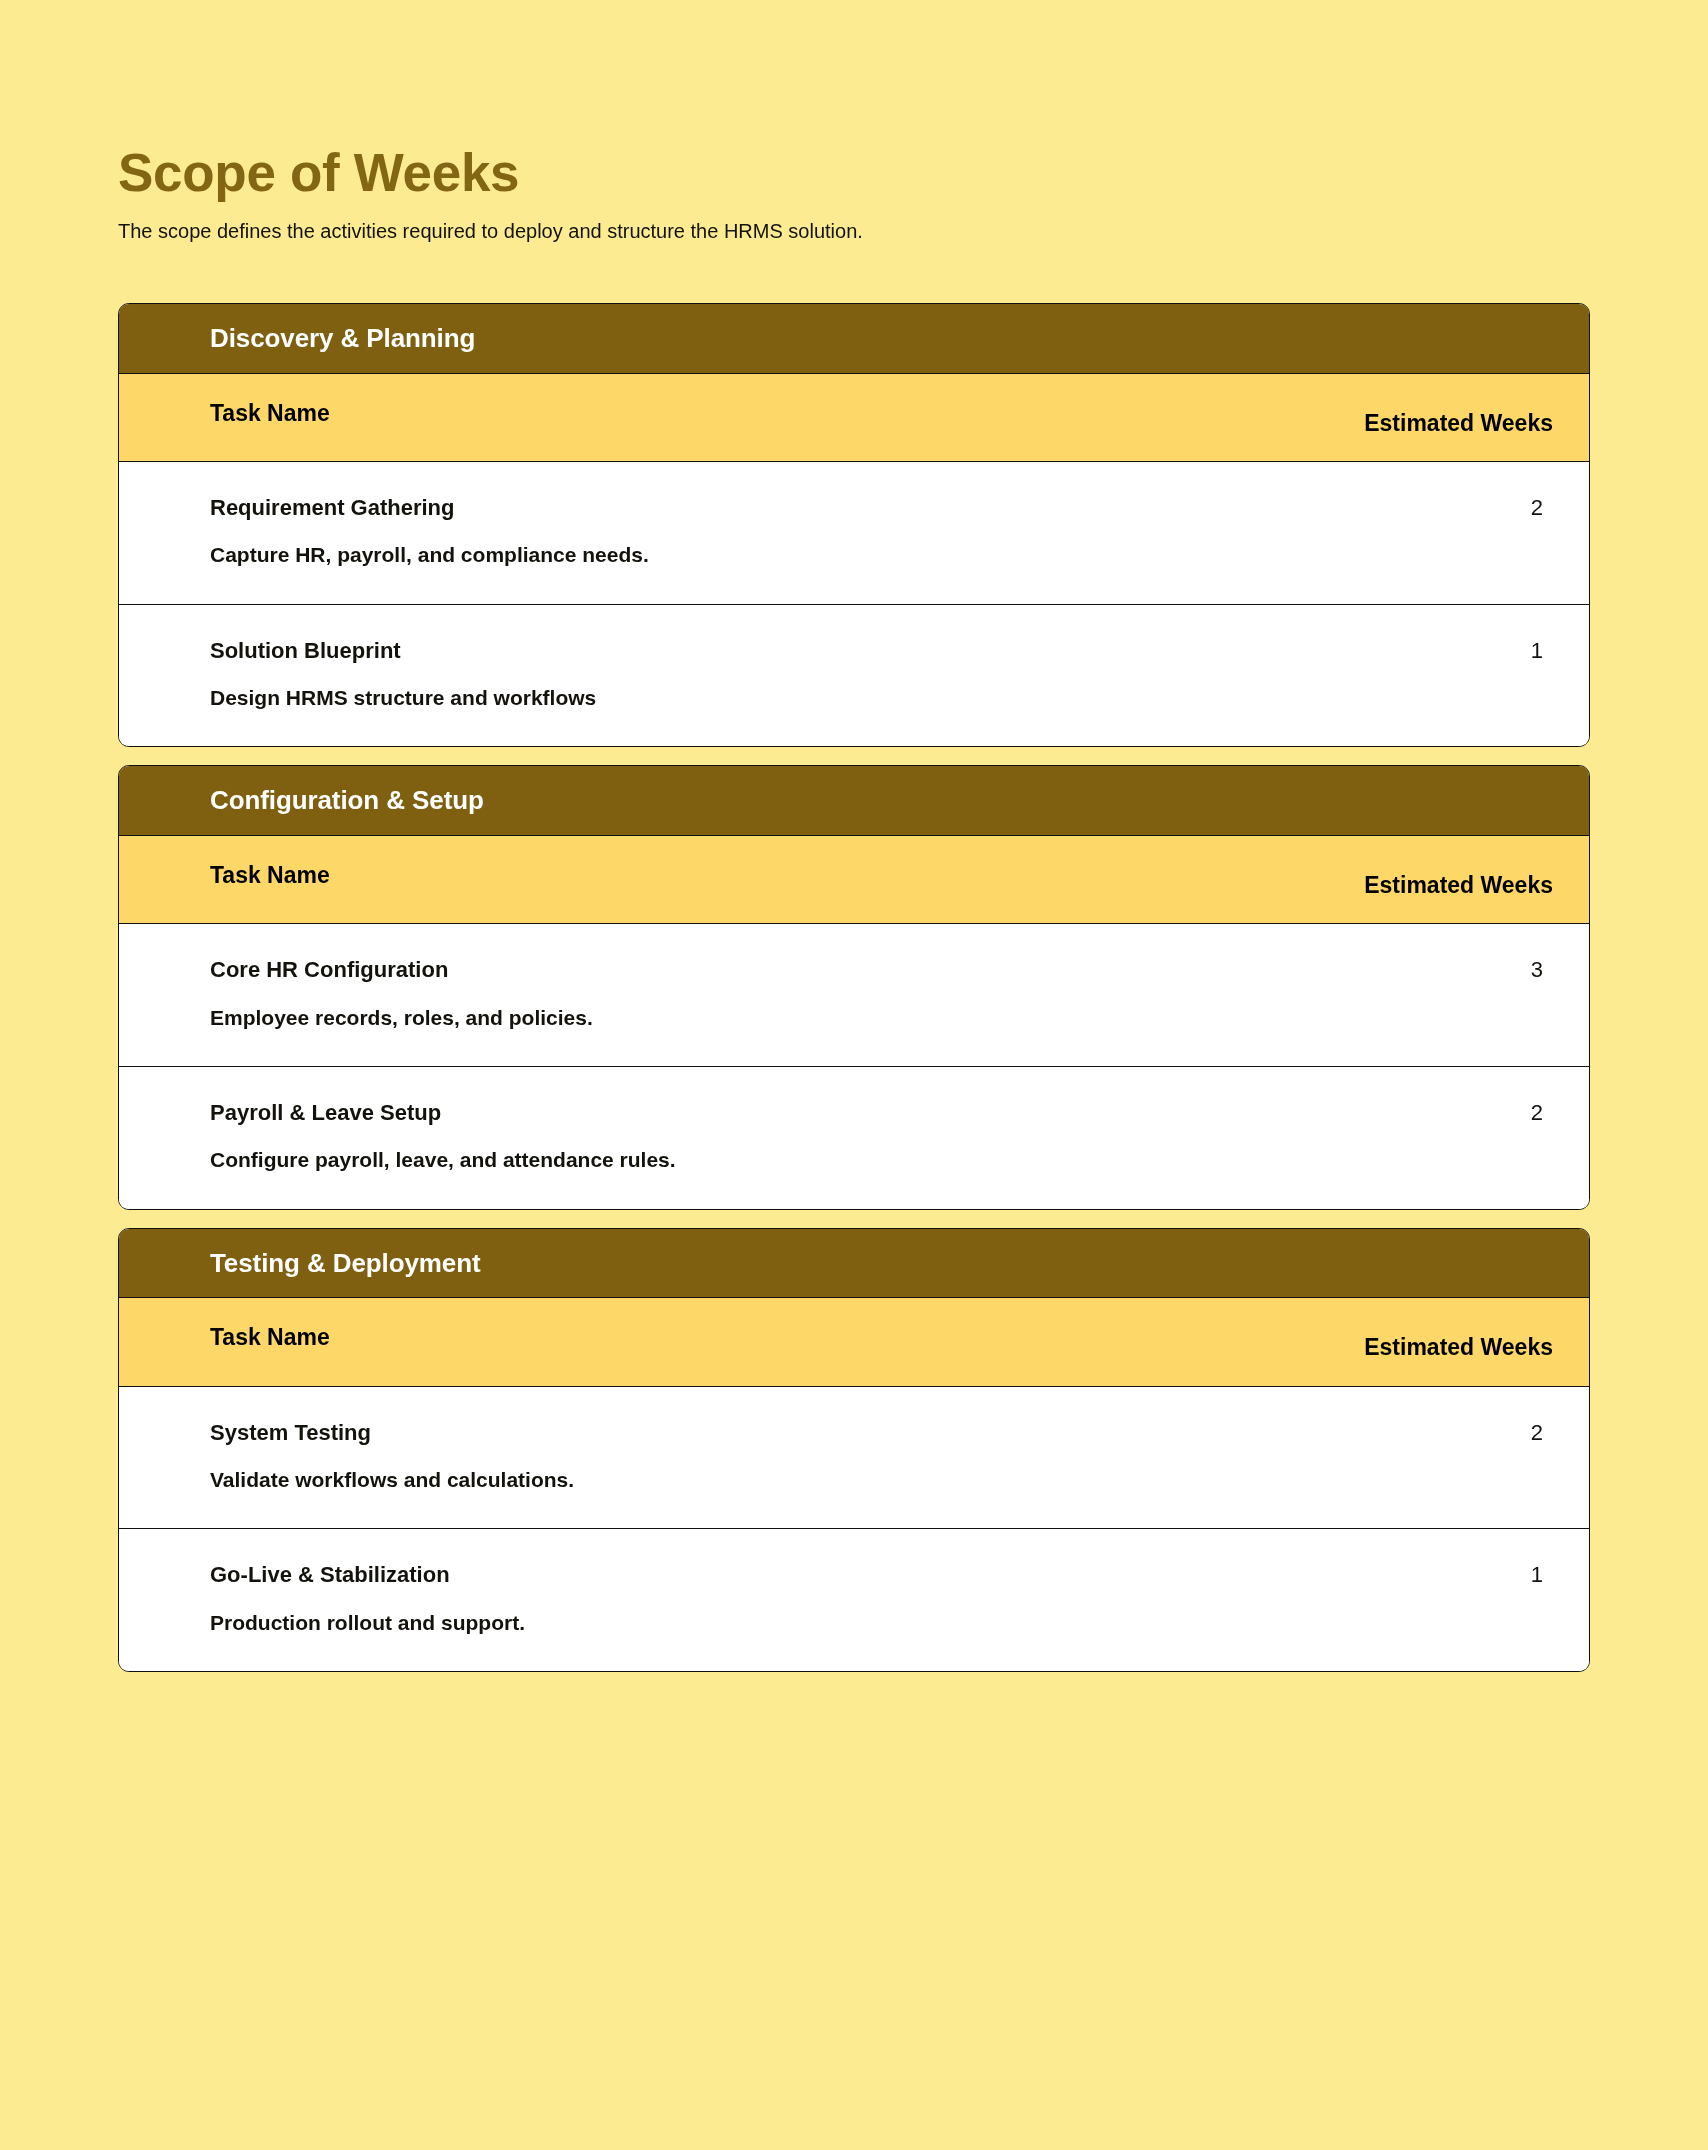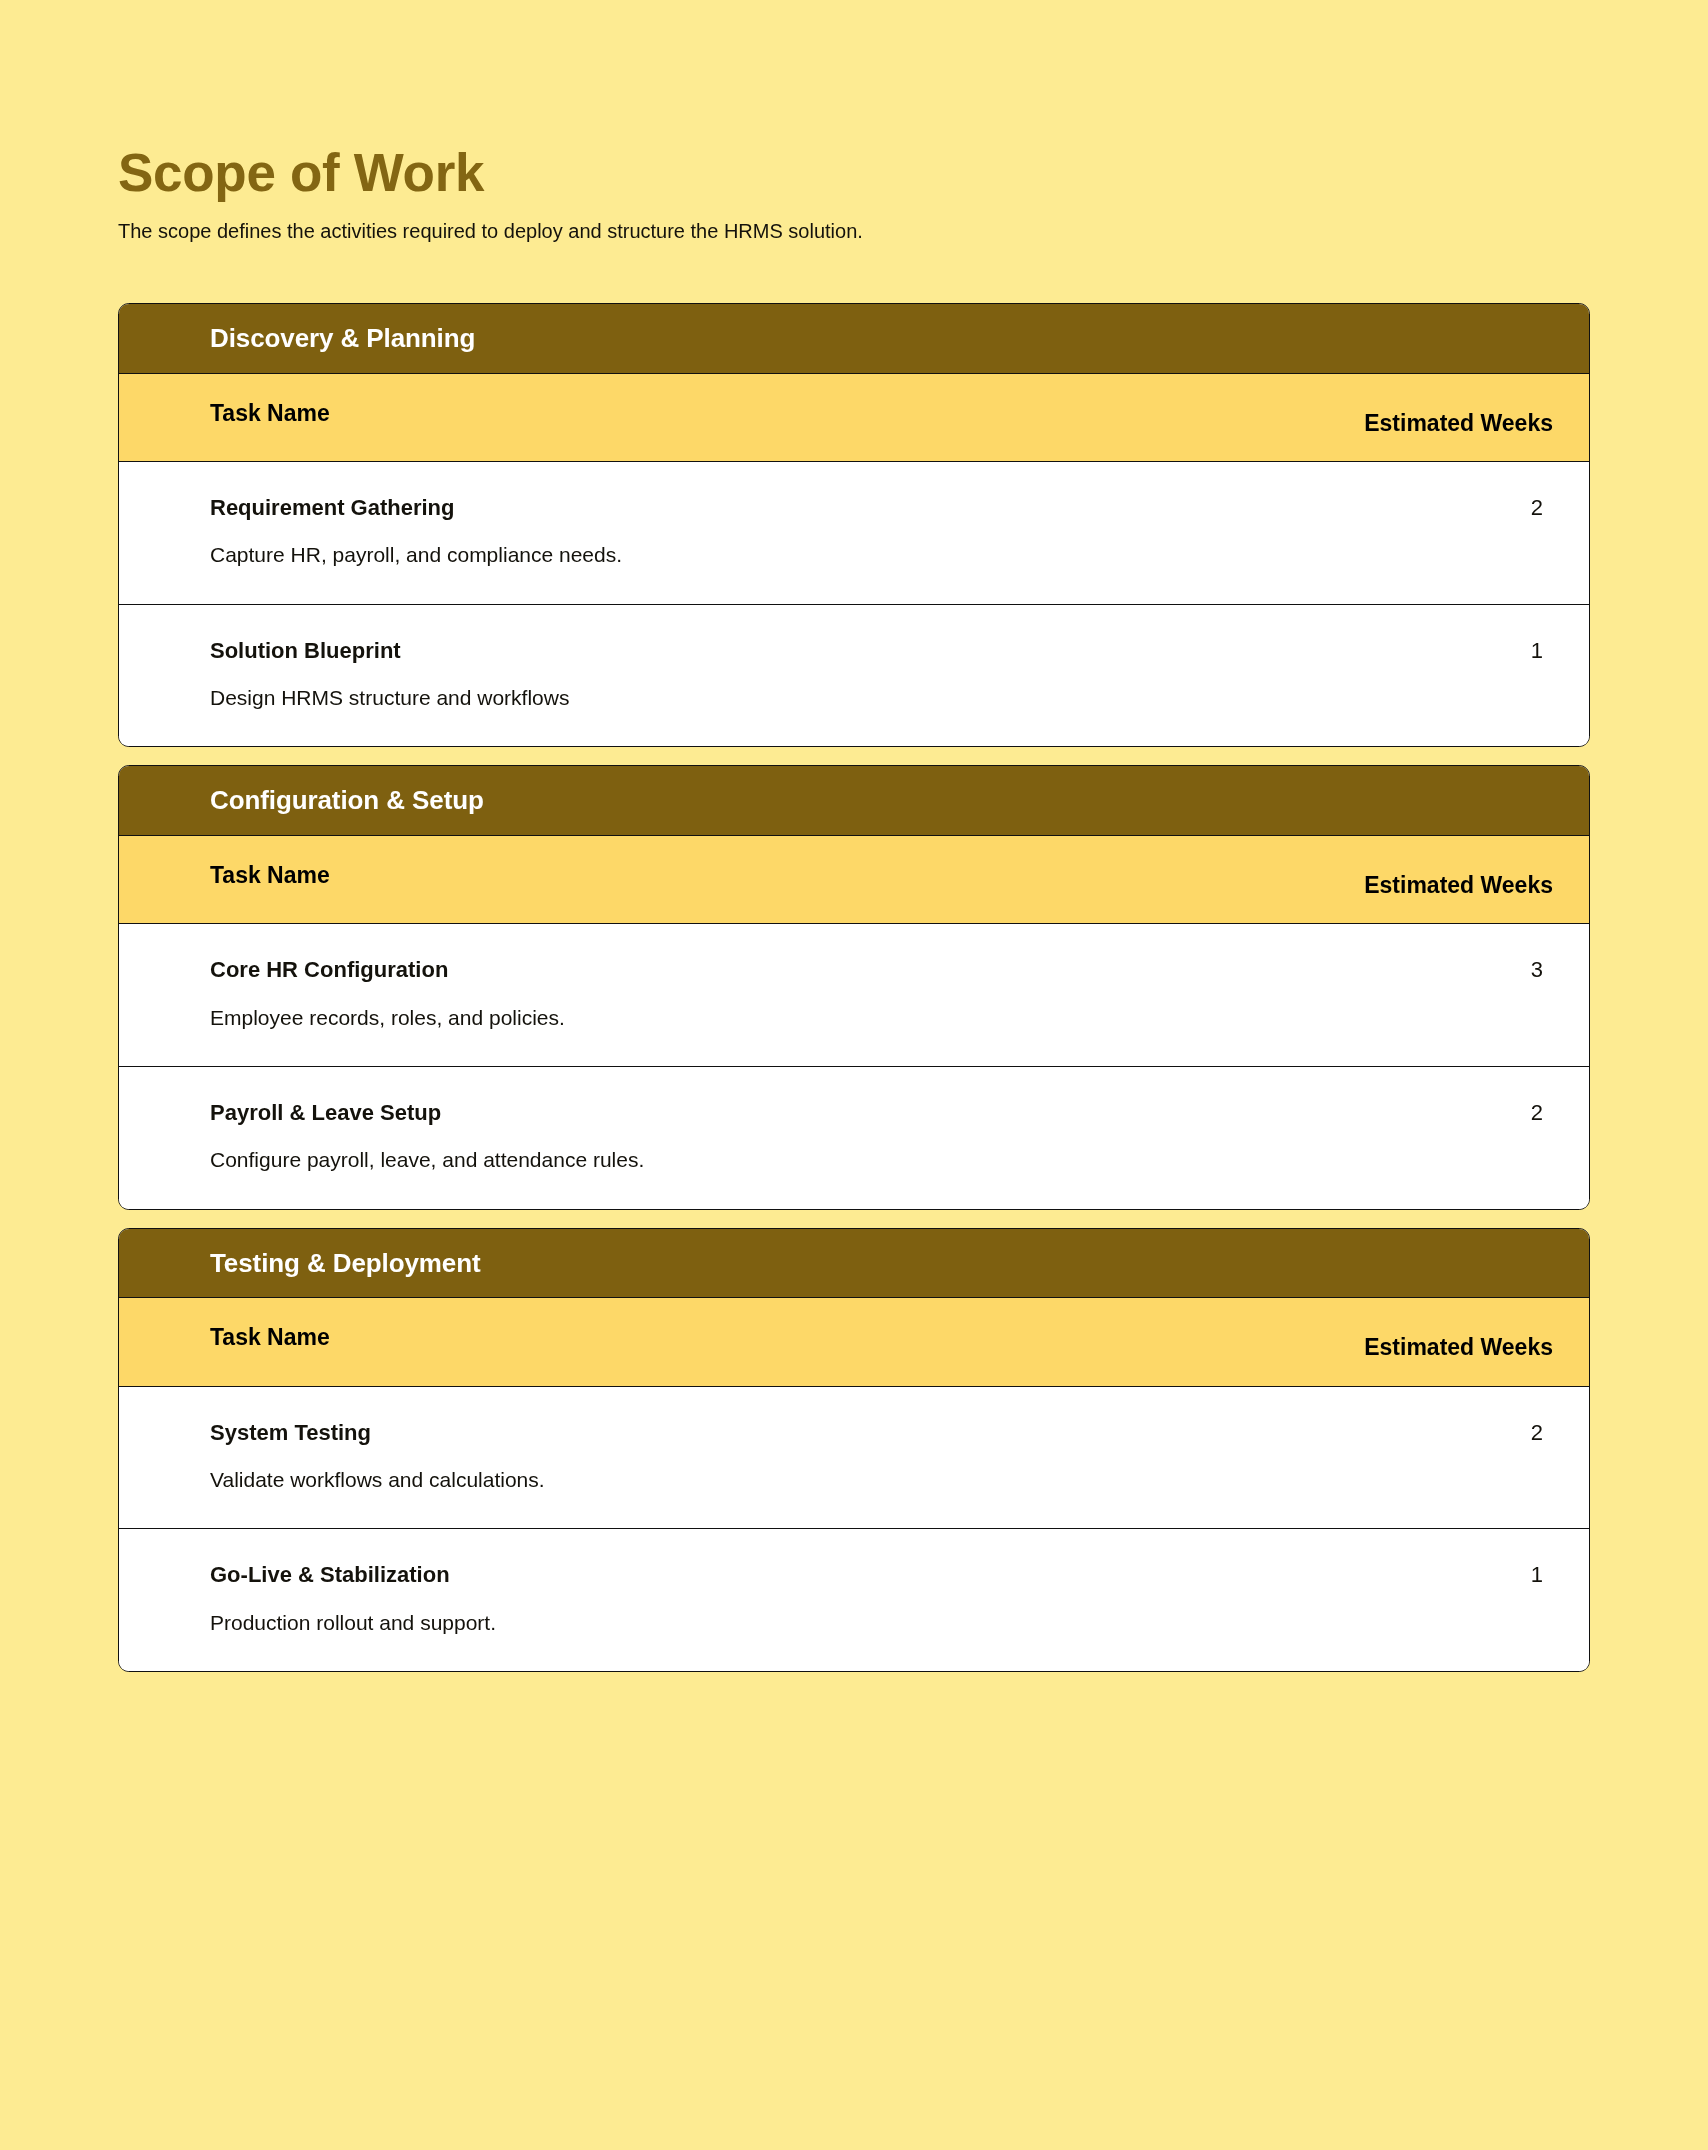--- a/index.html
+++ b/index.html
@@ -130,41 +130,41 @@
     font-size: 22px;
     font-weight: 700;
     color: #14120c;
     line-height: 1.2;
     display: block;
   }
 
   .task-desc {
     margin-top: 20px;
     font-size: 21px;
-    font-weight: 400;
+    font-weight: 700;
     color: #14120c;
     line-height: 1.3;
     display: block;
   }
 
   .weeks-value {
     font-size: 22px;
     font-weight: 400;
     color: #14120c;
     line-height: 1.2;
     display: block;
   }
 </style>
 </head>
 <body>
 
 <div class="page">
 
   <div class="doc-header">
-    <h1 class="page-title">Scope of Work</h1>
+    <h1 class="page-title">Scope of Weeks</h1>
     <p class="page-subtitle">The scope defines the activities required to deploy and structure the HRMS solution.</p>
   </div>
 
   <div class="sections">
       <div class="section-card">
         <div class="section-header">
           <div class="section-header-title">Discovery &amp; Planning</div>
         </div>
         <table class="task-table">
           <thead>

